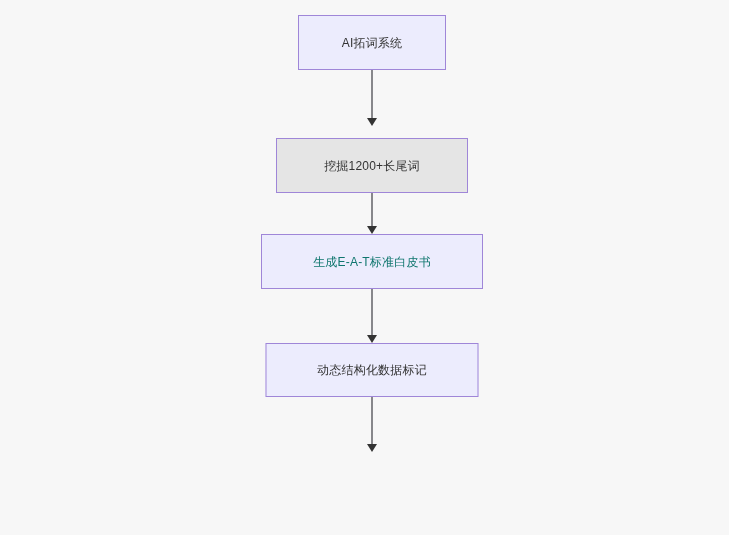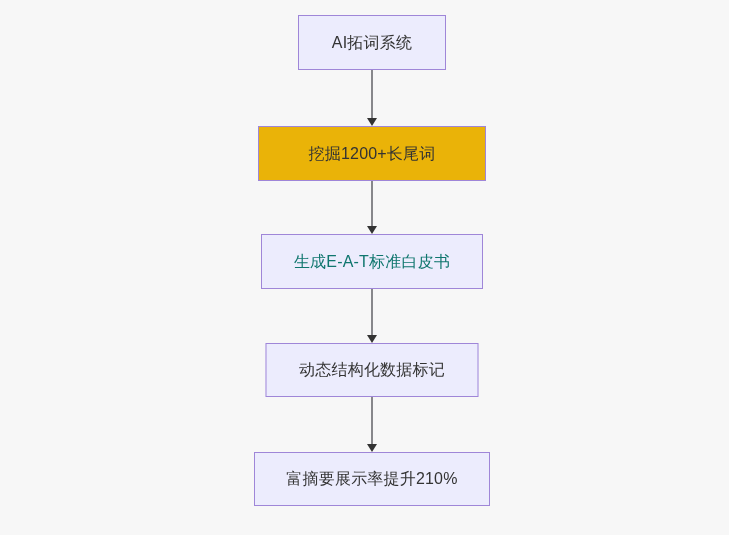--- a/index.html
+++ b/index.html
@@ -23,21 +23,21 @@
     box-sizing: border-box;
     background: #ececfd;
     border: 1.6px solid #9f86d8;
     display: flex;
     align-items: center;
     justify-content: center;
     transform: translateX(-50%);
   }
   .node-label {
     color: #333333;
-    font-size: 16px;
+    font-size: 12px;
     line-height: 1;
     letter-spacing: 0.2px;
     white-space: nowrap;
     font-weight: 400;
   }
   .edge {
     position: absolute;
     transform: translateX(-50%);
   }
   .edge-line {
@@ -75,25 +75,22 @@
       <div class="edge-line" style="height: 46px; background: rgb(135, 135, 139);"></div>
       <div class="edge-head" style="top: 46px; border-top-color: rgb(51, 51, 51);"></div>
     </div>
     <div class="edge" style="left: 372px; top: 397px; width: 12px; height: 55px;">
       <div class="edge-line" style="height: 47px; background: rgb(135, 135, 139);"></div>
       <div class="edge-head" style="top: 47px; border-top-color: rgb(51, 51, 51);"></div>
     </div>
     <div class="node" style="left: 372px; top: 15px; width: 148px; height: 55px; background: rgb(236, 236, 253); border-color: rgb(159, 134, 216);">
       <span class="node-label" style="color: rgb(51, 51, 51);">AI拓词系统</span>
     </div>
-    <div class="node" style="left: 372px; top: 126px; width: 228px; height: 55px; background: #eab308; border-color: rgb(159, 134, 216);">
+    <div class="node" style="left: 372px; top: 138px; width: 192px; height: 55px; background: #e5e5e5; border-color: rgb(159, 134, 216);">
       <span class="node-label" style="color: rgb(51, 51, 51);">挖掘1200+长尾词</span>
     </div>
     <div class="node" style="left: 372px; top: 234px; width: 222px; height: 55px; background: rgb(236, 236, 253); border-color: rgb(159, 134, 216);">
       <span class="node-label" style="color: #0f766e;">生成E-A-T标准白皮书</span>
     </div>
     <div class="node" style="left: 372px; top: 343px; width: 213px; height: 54px; background: rgb(236, 236, 253); border-color: rgb(159, 134, 216);">
       <span class="node-label" style="color: rgb(51, 51, 51);">动态结构化数据标记</span>
     </div>
-    <div class="node" style="left: 372px; top: 452px; width: 236px; height: 54px; background: rgb(236, 236, 253); border-color: rgb(159, 134, 216);">
-      <span class="node-label" style="color: rgb(51, 51, 51);">富摘要展示率提升210%</span>
-    </div>
   </div>
 
 </body></html>

